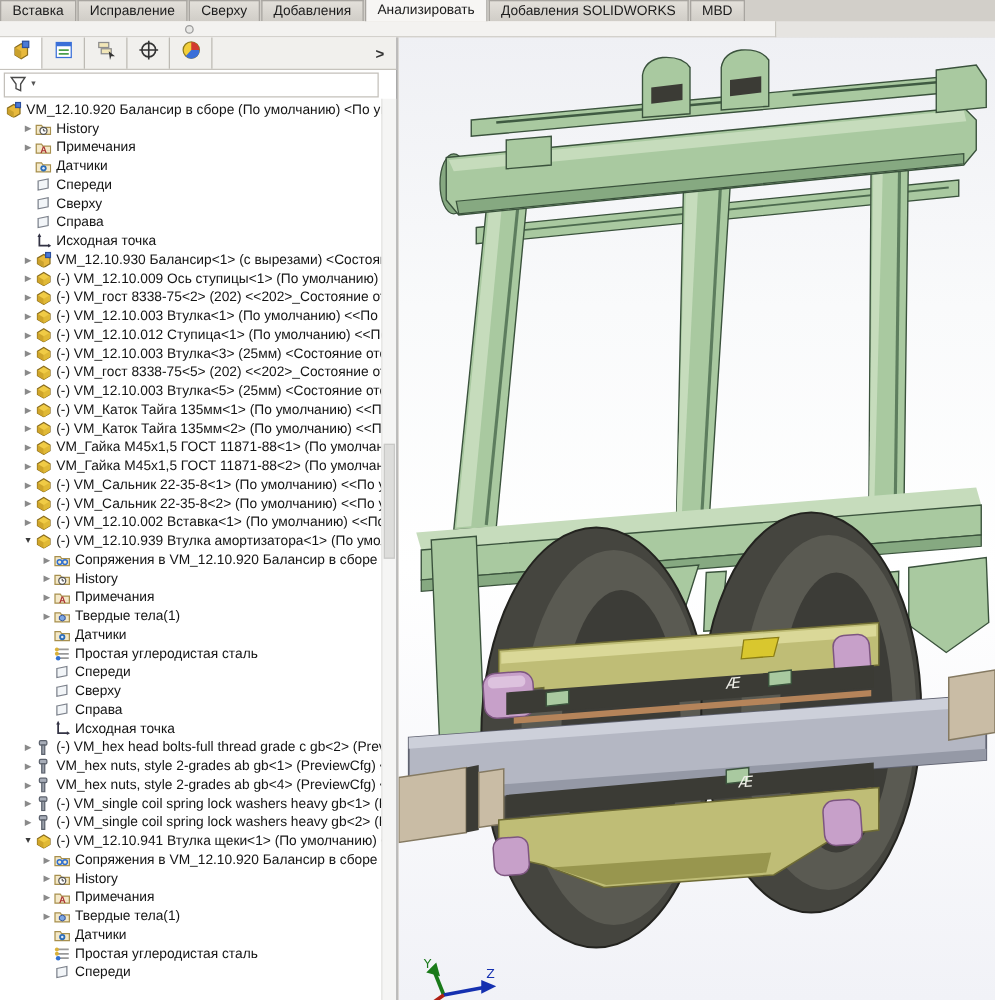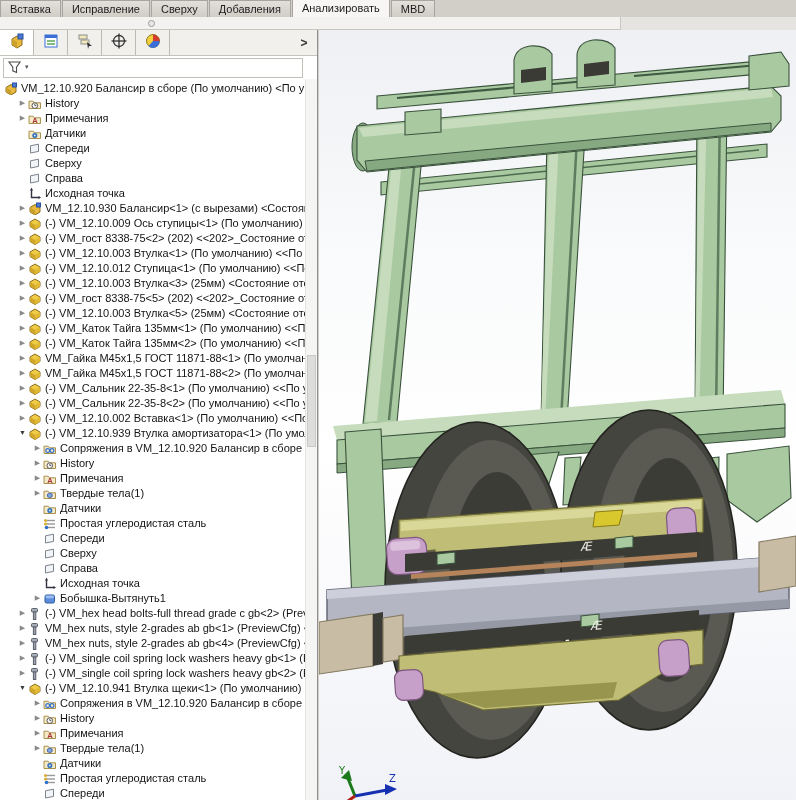--- a/index.html
+++ b/index.html
@@ -55,20 +55,21 @@
 </style>
 </head>
 <body>
 
 <div class="menubar" id="menubar">
     <div class="mtab">Вставка</div>
     <div class="mtab">Исправление</div>
     <div class="mtab">Сверху</div>
     <div class="mtab">Добавления</div>
     <div class="mtab active">Анализировать</div>
+    <div class="mtab">Добавления SOLIDWORKS</div>
     <div class="mtab">MBD</div>
   </div>
 <div class="ribbon-strip-wrap">
   <div class="ribbon-strip">
     <span class="ribbon-dot"></span>
   </div>
 </div>
 
 <div class="fm-panel">
   <div class="fm-tabs" id="fmtabs">
@@ -405,28 +406,20 @@
       </div>
       <div class="row" style="padding-left: 32px;">
         <span class="arrow"></span>
         <span class="ricon"><svg width="13" height="13">
             <path d="M3.5,2.5 L3.5,10.5 L11.5,10.5" fill="none" stroke="#334" stroke-width="1.4"></path>
             <polygon points="2,3.5 3.5,0.5 5,3.5" fill="#334"></polygon>
             <polygon points="10.5,9 13,10.5 10.5,12" fill="#334"></polygon>
           </svg></span>
         <span class="rlabel">Исходная точка</span>
       </div>
-      <div class="row" style="padding-left: 32px;">
-        <span class="arrow">▶</span>
-        <span class="ricon"><svg width="13" height="13">
-            <rect x="2" y="3" width="9.5" height="8" rx="1.5" fill="#5b8dd9" stroke="#2c5aa0"></rect>
-            <rect x="2.6" y="3.6" width="8.3" height="2.6" rx="1" fill="#9dbef0" stroke="none"></rect>
-          </svg></span>
-        <span class="rlabel">Бобышка-Вытянуть1</span>
-      </div>
       <div class="row" style="padding-left: 17px;">
         <span class="arrow">▶</span>
         <span class="ricon"><svg width="13" height="13">
             <rect x="3.5" y="1.5" width="6" height="3.5" rx="1" fill="#a7adb8" stroke="#5c626d"></rect>
             <rect x="5.4" y="5" width="2.4" height="7.5" fill="#9aa0ab" stroke="#5c626d"></rect>
           </svg></span>
         <span class="rlabel">(-) VM_hex head bolts-full thread grade c gb&lt;2&gt; (PreviewCfg) &lt;&lt;Preview</span>
       </div>
       <div class="row" style="padding-left: 17px;">
         <span class="arrow">▶</span>

